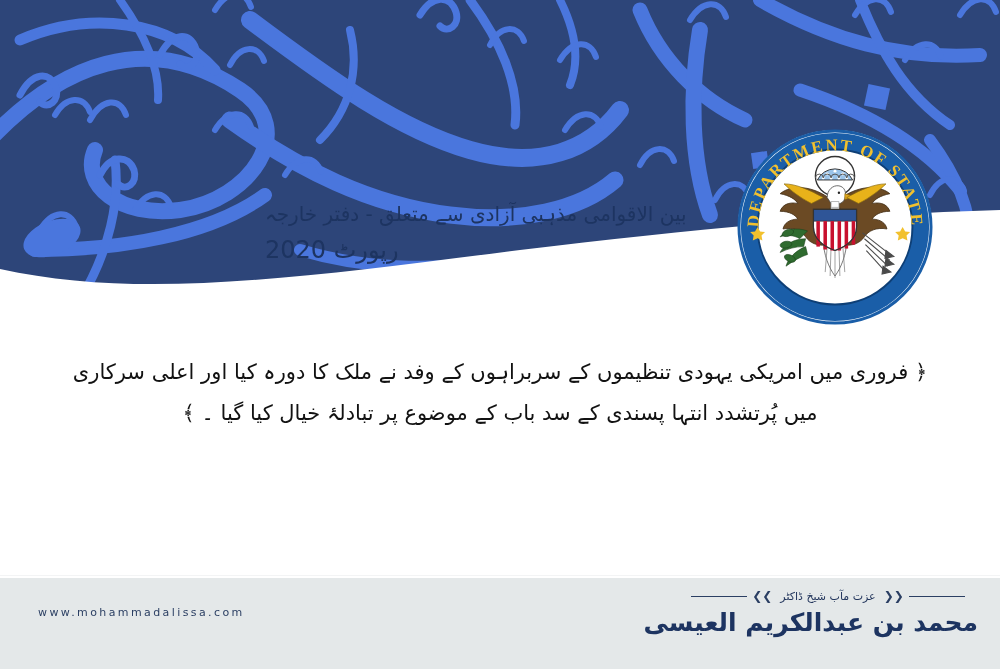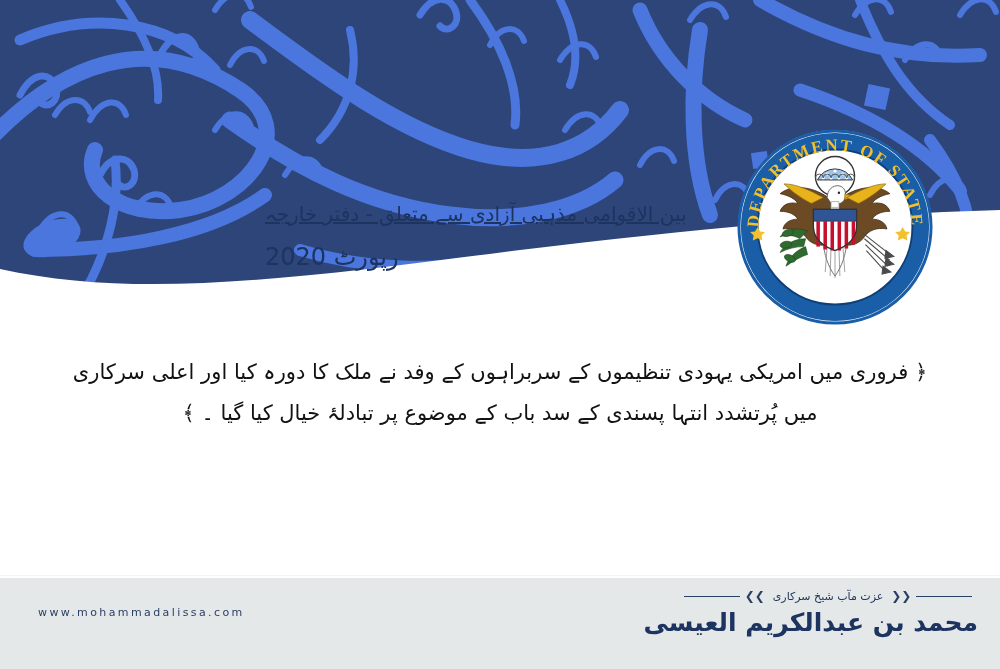--- a/index.html
+++ b/index.html
@@ -65,27 +65,26 @@
     color: #1d3461;
     font-family: "DejaVu Sans", "Liberation Sans", sans-serif;
     line-height: 1.45;
   }
   #title-line-1 {
     font-size: 20px;
     font-weight: 400;
     color: #1d3461;
     white-space: nowrap;
     letter-spacing: 0.5px;
-    text-decoration: underline;
   }
   #title-line-2 {
     font-size: 24px;
     font-weight: 400;
     color: #1d3461;
-    margin-top: 11px;
+    margin-top: 4px;
     letter-spacing: 0.5px;
   }
 
   
   #quote-block {
     position: absolute;
     left: 62px;
     right: 62px;
     top: 352px;
     direction: rtl;
@@ -360,21 +359,21 @@
 
   <div id="footer-rule"></div>
   <div id="footer">
 
     <div id="footer-url">www.mohammadalissa.com</div>
 
     <div id="signature">
       <div id="sig-ornament-row">
         <span class="rule"></span>
         <span class="diamond">❮❮</span>
-        <span id="sig-honorific">عزت مآب شیخ سرکاری</span>
+        <span id="sig-honorific">عزت مآب شیخ ڈاکٹر</span>
         <span class="diamond">❯❯</span>
         <span class="rule"></span>
       </div>
       <div id="sig-name">محمد بن عبدالکریم العیسی</div>
     </div>
   </div>
 
 </div>
 
 </body></html>

